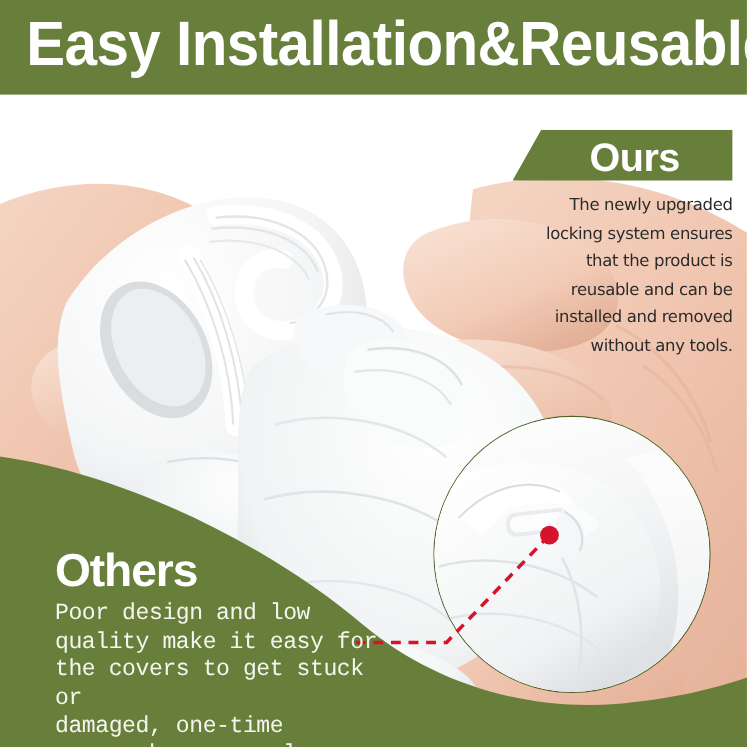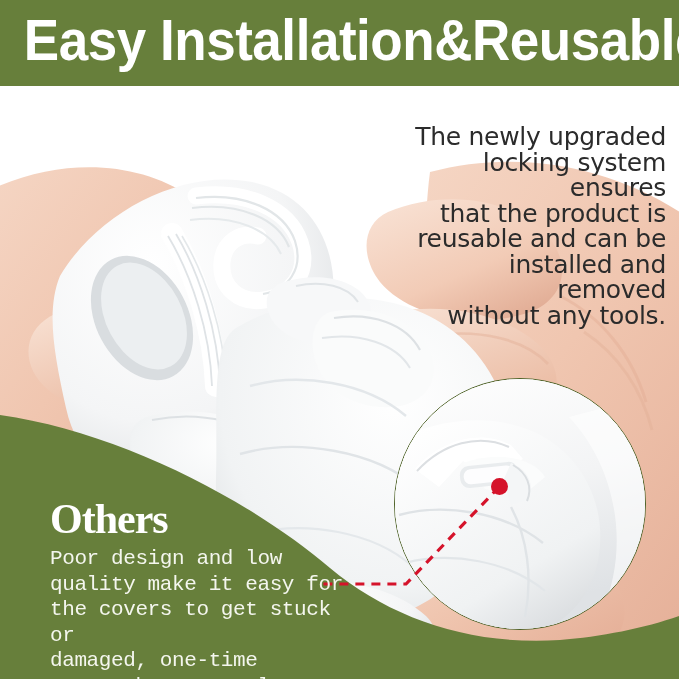--- a/index.html
+++ b/index.html
@@ -101,36 +101,36 @@
     font-weight: bold;
     font-size: 36px;
     line-height: 38px;
     letter-spacing: -0.5px;
   }
   .ours-copy {
     margin-top: 6px;
     text-align: right;
     color: #2b2b2b;
     font-family: "DejaVu Sans", sans-serif;
-    font-size: 25px;
+    font-size: 15px;
     line-height: 25.5px;
     letter-spacing: -0.3px;
     white-space: pre-line;
   }
 
   
   .others-block {
     position: absolute;
     left: 50px;
     top: 496px;
     width: 300px;
   }
   .others-heading {
     color: #ffffff;
-    font-family: Liberation Serif, serif;
+    font-family: Liberation Sans, sans-serif;
     font-weight: bold;
     font-size: 42px;
     line-height: 46px;
     letter-spacing: -1px;
   }
   .others-copy {
     margin-top: 4px;
     color: #f4f6ee;
     font-family: Liberation Mono, monospace;
     font-size: 21px;
@@ -364,20 +364,26 @@
   <svg class="callout-layer" viewBox="0 0 679 679">
     <path d="M 499,487 L 406,584 L 318,584" fill="none" stroke="#D5132A" stroke-width="3.2" stroke-dasharray="9 7" stroke-linecap="butt"></path>
   </svg>
   <div class="callout-dot"></div>
 
   <div class="banner">
     <div class="banner-title">Easy Installation&amp;Reusable</div>
   </div>
 
   <div class="ours-block">
+    <div class="ours-badge-wrap">
+      <svg class="ours-badge-shape" viewBox="0 0 200 50" preserveAspectRatio="none">
+        <path d="M 26,0 L 200,0 L 200,46 L 0,46 Z" fill="#677F3B"></path>
+      </svg>
+      <div class="ours-badge-label">Ours</div>
+    </div>
     <div class="ours-copy">The newly upgraded
 locking system ensures
 that the product is
 reusable and can be
 installed and removed
 without any tools.</div>
   </div>
 
   <div class="others-block">
     <div class="others-heading">Others</div>

